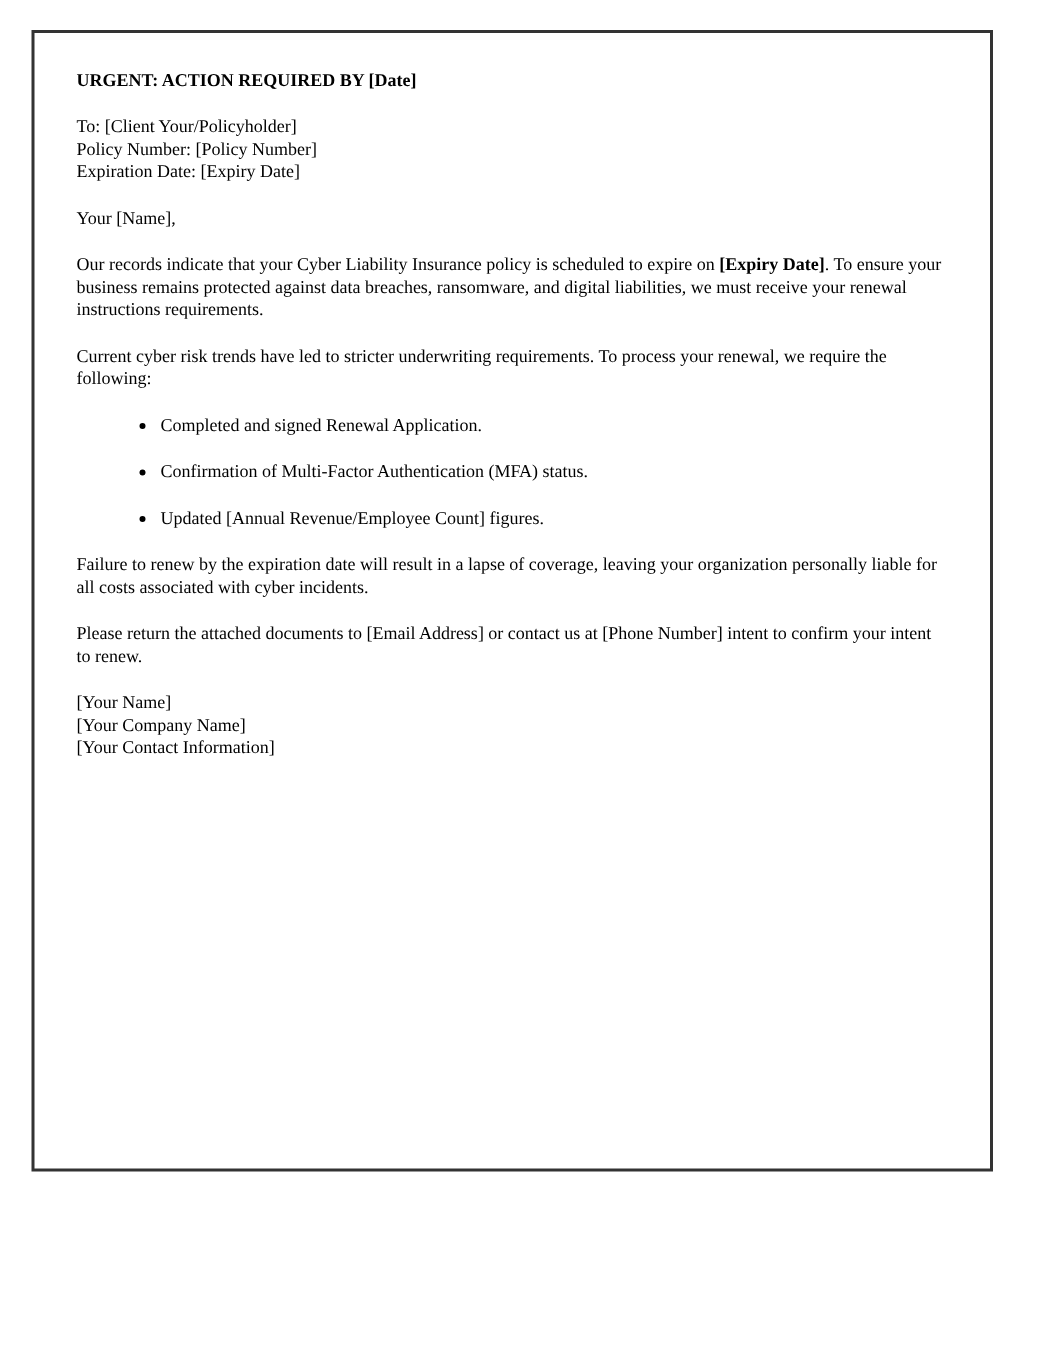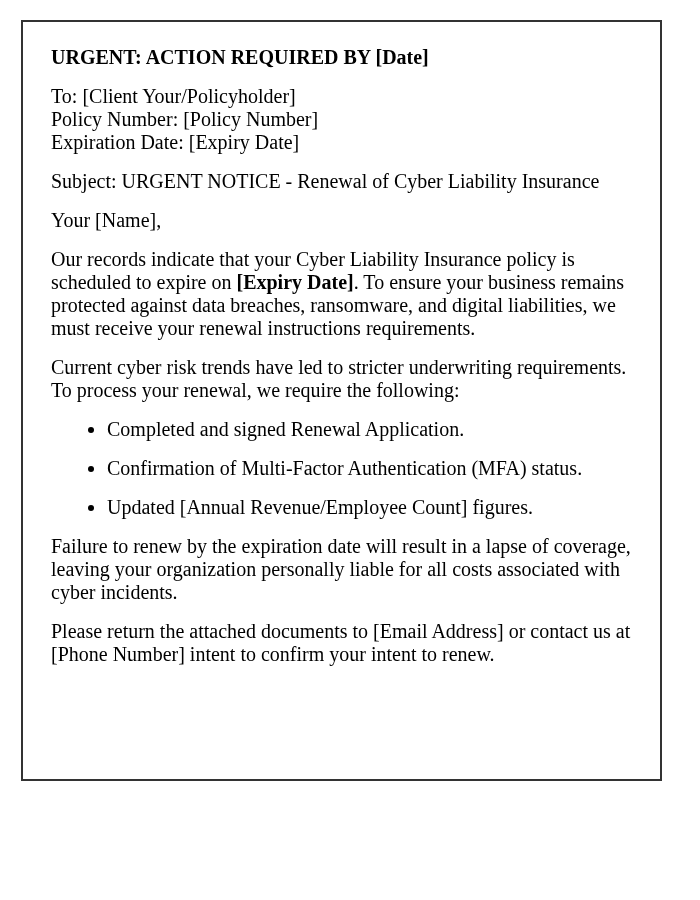--- a/index.html
+++ b/index.html
@@ -11,21 +11,21 @@
     font-family: "Liberation Serif", "DejaVu Serif", serif;
     color: var(--text, #000000);
   }
   .letter {
     box-sizing: border-box;
     margin: 20px 0 0 21px;
     width: 641px;
     height: 761px;
     border: 2px solid var(--border, #333333);
     padding: 8px 28px 20px 28px;
-    font-size: 20px;
+    font-size: 12px;
     line-height: normal;
     overflow: hidden;
   }
   .letter p {
     margin: 16px 0;
   }
   .letter ul {
     margin: 16px 0;
     padding-left: 40px;
   }
@@ -43,33 +43,37 @@
 
   <p class="bold">URGENT: ACTION REQUIRED BY [Date]</p>
 
 
   <p>
     <span>To: [Client Your/Policyholder]</span><br>
     <span>Policy Number: [Policy Number]</span><br>
     <span>Expiration Date: [Expiry Date]</span>
   </p>
 
-  <p>Subject: URGENT NOTICE - Renewal of Cyber Liability Insurance</p>
 
   <p>Your [Name],</p>
 
   <p><span>Our records indicate that your Cyber Liability Insurance policy is scheduled to expire on </span><span class="bold">[Expiry Date]</span><span>. To ensure your business remains protected against data breaches, ransomware, and digital liabilities, we must receive your renewal instructions requirements.</span></p>
 
   <p>Current cyber risk trends have led to stricter underwriting requirements. To process your renewal, we require the following:</p>
 
   <ul>
     <li>Completed and signed Renewal Application.</li>
     <li>Confirmation of Multi-Factor Authentication (MFA) status.</li>
     <li>Updated [Annual Revenue/Employee Count] figures.</li>
   </ul>
 
   <p>Failure to renew by the expiration date will result in a lapse of coverage, leaving your organization personally liable for all costs associated with cyber incidents.</p>
 
   <p>Please return the attached documents to [Email Address] or contact us at [Phone Number] intent to confirm your intent to renew.</p>
 
 
+  <p>
+    <span>[Your Name]</span><br>
+    <span>[Your Company Name]</span><br>
+    <span>[Your Contact Information]</span>
+  </p>
 
 </div>
 
 </body></html>

